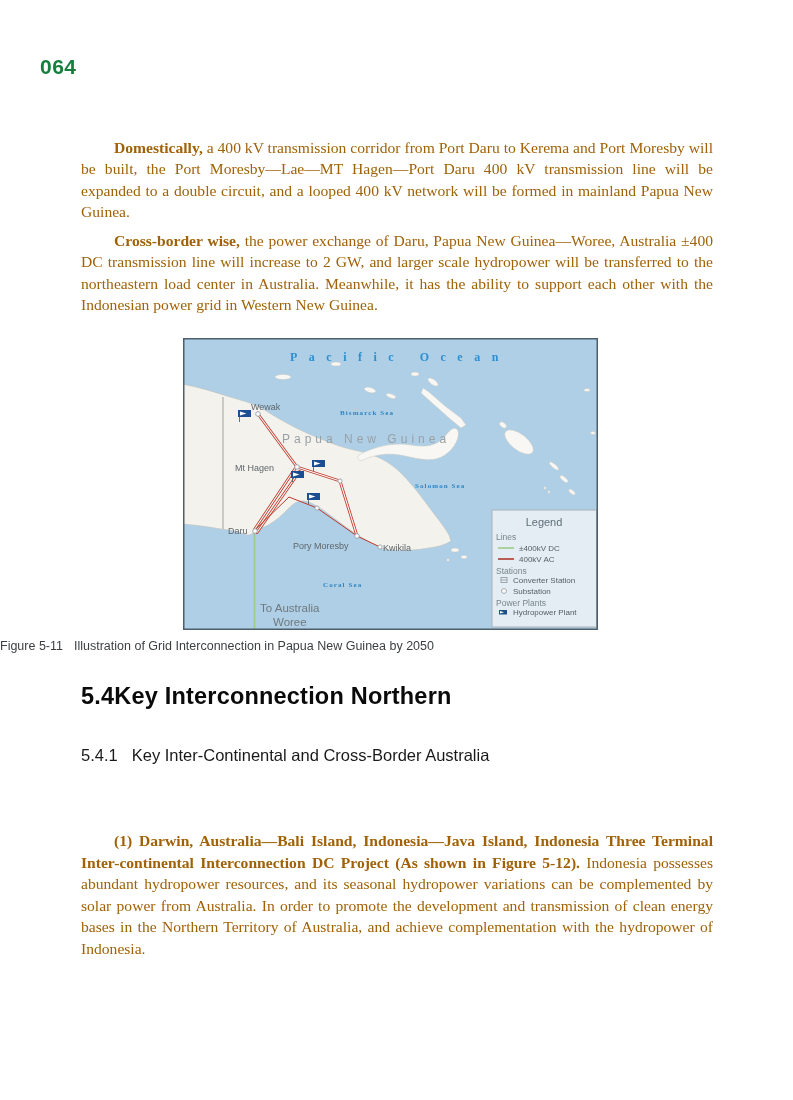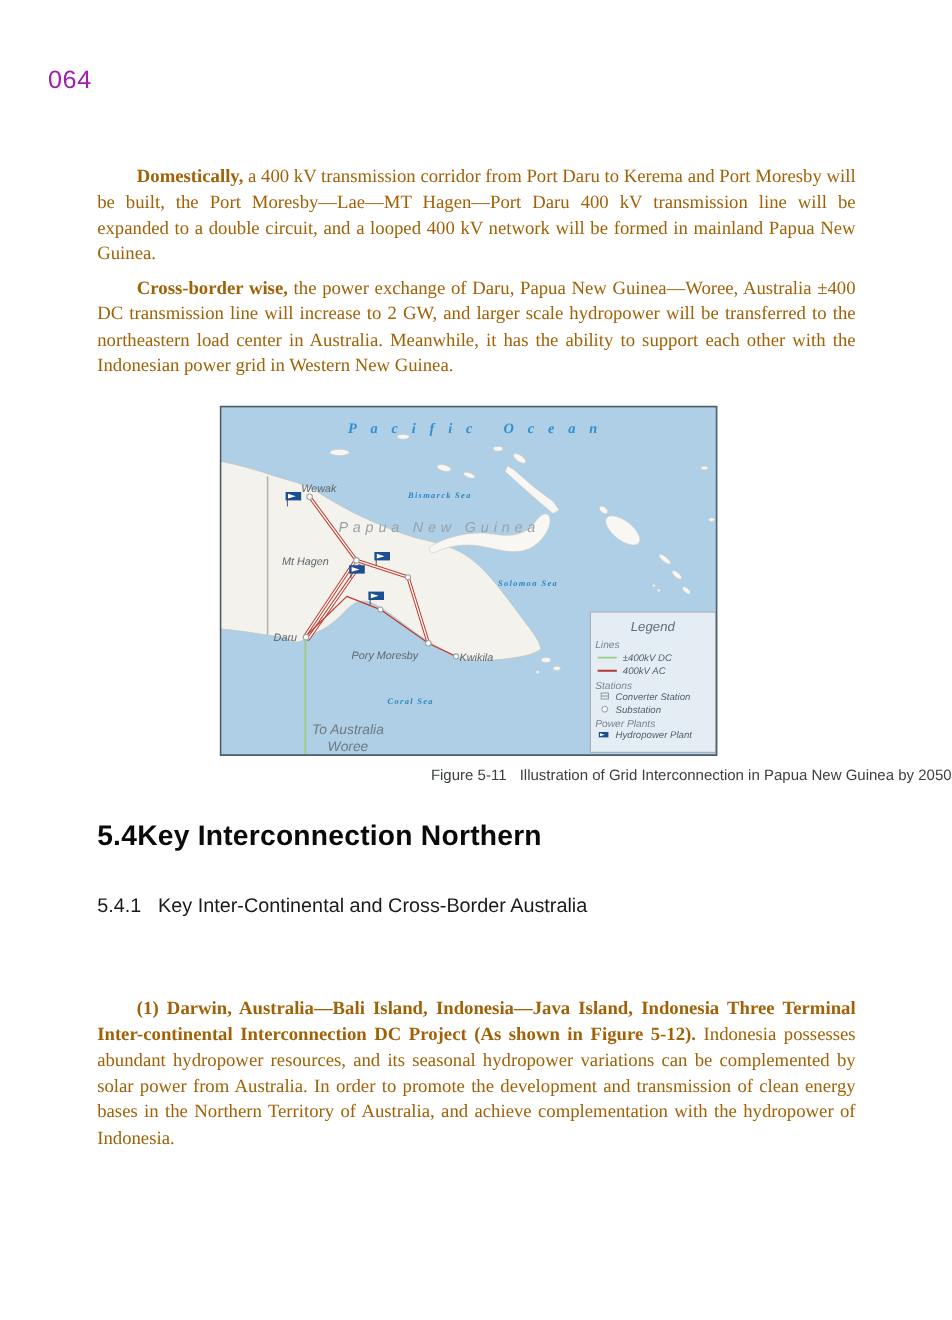--- a/index.html
+++ b/index.html
@@ -2,35 +2,35 @@
 <html><head>
 <meta charset="utf-8">
 <style>
   html,body{margin:0;padding:0;}
   body{
     width:793px;height:1100px;background:#ffffff;position:relative;
     font-family:"Liberation Serif", serif;color:#111;overflow:hidden;
   }
   .page-number{
     position:absolute;left:40px;top:55px;
-    font-family:"Liberation Sans", sans-serif;font-weight:normal;
-    font-size:21px;color:#a21caf;letter-spacing:.5px;
+    font-family:"Liberation Sans", sans-serif;font-weight:bold;
+    font-size:21px;color:#15803d;letter-spacing:.5px;
   }
   .body-para{
     position:absolute;left:81px;width:632px;
     font-size:15.6px;line-height:21.5px;text-align:justify;
     text-indent:33px;color:#a16207;
   }
   .lead{font-weight:bold;}
   #para1{top:121px;}
   #para2{top:214px;}
   #para3{top:786px;margin-top:44px;}
-  .figure-map{position:absolute;left:183px;top:338px;width:415px;height:217px;font-style:italic;}
+  .figure-map{position:absolute;left:183px;top:338px;width:415px;height:217px;}
   .figure-caption{
-    position:absolute;top:639px;left:0;width:793px;text-align:right;
+    position:absolute;top:639px;left:0;width:793px;text-align:left;
     font-family:"Liberation Sans", sans-serif;font-size:12.5px;color:#3b3f42;
   }
   .caption-label{margin-right:11px;}
   .h-section{
     position:absolute;left:81px;top:683px;
     font-family:"Liberation Sans", sans-serif;font-weight:bold;
     font-size:23.5px;color:#0a0a0a;letter-spacing:.2px;
   }
   .h-section .num{}
   .h-sub{

